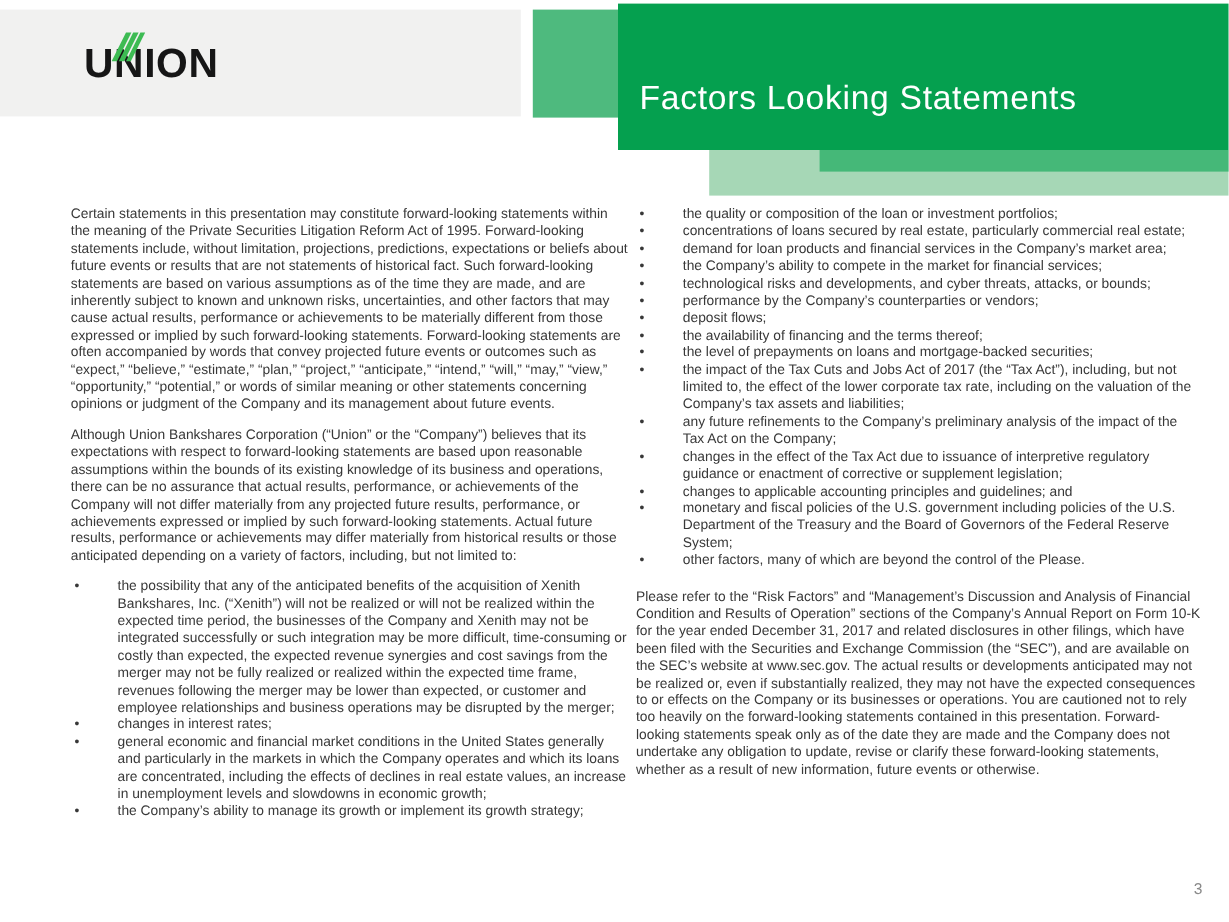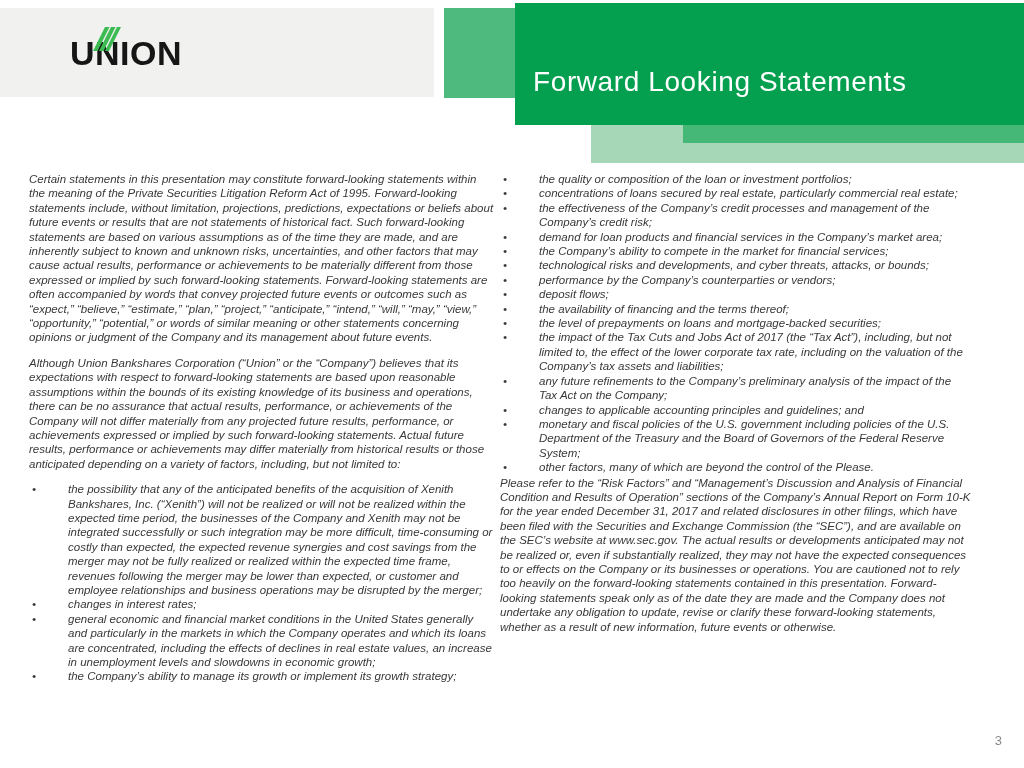--- a/index.html
+++ b/index.html
@@ -19,28 +19,28 @@
   .green-square { position:absolute; left:444px; top:8px; width:71px; height:90px; background:#4EBA7E; }
   .dark-bar { position:absolute; left:515px; top:3px; width:509px; height:122px; background:#05A04F; }
   .slide-title {
     position:absolute; left:18px; top:63px; color:#ffffff;
     font-size:28px; letter-spacing:0.6px; white-space:nowrap; font-weight:400;
   }
   .pale-strip { position:absolute; left:591px; top:125px; width:433px; height:38px; background:#A6D7B6; }
   .mid-strip  { position:absolute; left:683px; top:125px; width:341px; height:18px; background:#45B878; }
 
   
-  .columns { position:absolute; left:29px; top:172px; display:flex;font-style:italic; }
+  .columns { position:absolute; left:59px; top:172px; display:flex; }
   .col-left  { width:465px; margin-right:6px; }
   .col-right { width:471px; }
 
   .body-text, .b-row { font-size:11.5px; line-height:14.4px; color:#383838; }
   p.body-text { margin:0 0 11px 0; }
   .bullet-list { margin:11px 0 0 0; }
-  .col-right .bullet-list { margin-top:0; margin-bottom:1px; }
+  .col-right .bullet-list { margin-top:0; margin-bottom:16px; }
   .b-row { display:flex; }
   .b-glyph { flex:0 0 39px; width:39px; padding-left:3px; box-sizing:border-box; }
   .b-glyph::before { content:"\2022"; }
   .b-text { flex:1; }
 
   
   .page-num { position:absolute; right:22px; bottom:20px; font-size:13px; color:#8A8A8A; }
 </style>
 </head>
 <body>
@@ -56,21 +56,21 @@
           <path d="M14,27 L26,3 L30,3 L18,27 Z" fill="#3DBB53"></path>
         </svg>
       </span>
       <span class="logo-text">UNION</span>
     </div>
   </div>
 
   <div class="green-square"></div>
 
   <div class="dark-bar">
-    <span class="slide-title">Forward Looking Statements</span>
+    <span class="slide-title">Factors Looking Statements</span>
   </div>
 
   <div class="pale-strip"></div>
   <div class="mid-strip"></div>
 
   <div class="columns">
 
     <div class="col-left">
       <p class="body-text">Certain statements in this presentation may constitute forward-looking statements within the meaning of the Private Securities Litigation Reform Act of 1995. Forward-looking statements include, without limitation, projections, predictions, expectations or beliefs about future events or results that are not statements of historical fact. Such forward-looking statements are based on various assumptions as of the time they are made, and are inherently subject to known and unknown risks, uncertainties, and other factors that may cause actual results, performance or achievements to be materially different from those expressed or implied by such forward-looking statements. Forward-looking statements are often accompanied by words that convey projected future events or outcomes such as “expect,” “believe,” “estimate,” “plan,” “project,” “anticipate,” “intend,” “will,” “may,” “view,” “opportunity,” “potential,” or words of similar meaning or other statements concerning opinions or judgment of the Company and its management about future events.</p>
       <p class="body-text">Although Union Bankshares Corporation (“Union” or the “Company”) believes that its expectations with respect to forward-looking statements are based upon reasonable assumptions within the bounds of its existing knowledge of its business and operations, there can be no assurance that actual results, performance, or achievements of the Company will not differ materially from any projected future results, performance, or achievements expressed or implied by such forward-looking statements. Actual future results, performance or achievements may differ materially from historical results or those anticipated depending on a variety of factors, including, but not limited to:</p>
@@ -100,24 +100,20 @@
         <div class="b-row">
             <span class="b-glyph"></span>
             <span class="b-text">the quality or composition of the loan or investment portfolios;</span>
           </div>
         <div class="b-row">
             <span class="b-glyph"></span>
             <span class="b-text">concentrations of loans secured by real estate, particularly commercial real estate;</span>
           </div>
         <div class="b-row">
             <span class="b-glyph"></span>
-            <span class="b-text">the effectiveness of the Company’s credit processes and management of the Company’s credit risk;</span>
-          </div>
-        <div class="b-row">
-            <span class="b-glyph"></span>
             <span class="b-text">demand for loan products and financial services in the Company’s market area;</span>
           </div>
         <div class="b-row">
             <span class="b-glyph"></span>
             <span class="b-text">the Company’s ability to compete in the market for financial services;</span>
           </div>
         <div class="b-row">
             <span class="b-glyph"></span>
             <span class="b-text">technological risks and developments, and cyber threats, attacks, or bounds;</span>
           </div>
@@ -140,20 +136,24 @@
         <div class="b-row">
             <span class="b-glyph"></span>
             <span class="b-text">the impact of the Tax Cuts and Jobs Act of 2017 (the “Tax Act”), including, but not limited to, the effect of the lower corporate tax rate, including on the valuation of the Company’s tax assets and liabilities;</span>
           </div>
         <div class="b-row">
             <span class="b-glyph"></span>
             <span class="b-text">any future refinements to the Company’s preliminary analysis of the impact of the Tax Act on the Company;</span>
           </div>
         <div class="b-row">
             <span class="b-glyph"></span>
+            <span class="b-text">changes in the effect of the Tax Act due to issuance of interpretive regulatory guidance or enactment of corrective or supplement legislation;</span>
+          </div>
+        <div class="b-row">
+            <span class="b-glyph"></span>
             <span class="b-text">changes to applicable accounting principles and guidelines; and</span>
           </div>
         <div class="b-row">
             <span class="b-glyph"></span>
             <span class="b-text">monetary and fiscal policies of the U.S. government including policies of the U.S. Department of the Treasury and the Board of Governors of the Federal Reserve System;</span>
           </div>
         <div class="b-row">
             <span class="b-glyph"></span>
             <span class="b-text">other factors, many of which are beyond the control of the Please.</span>
           </div>

